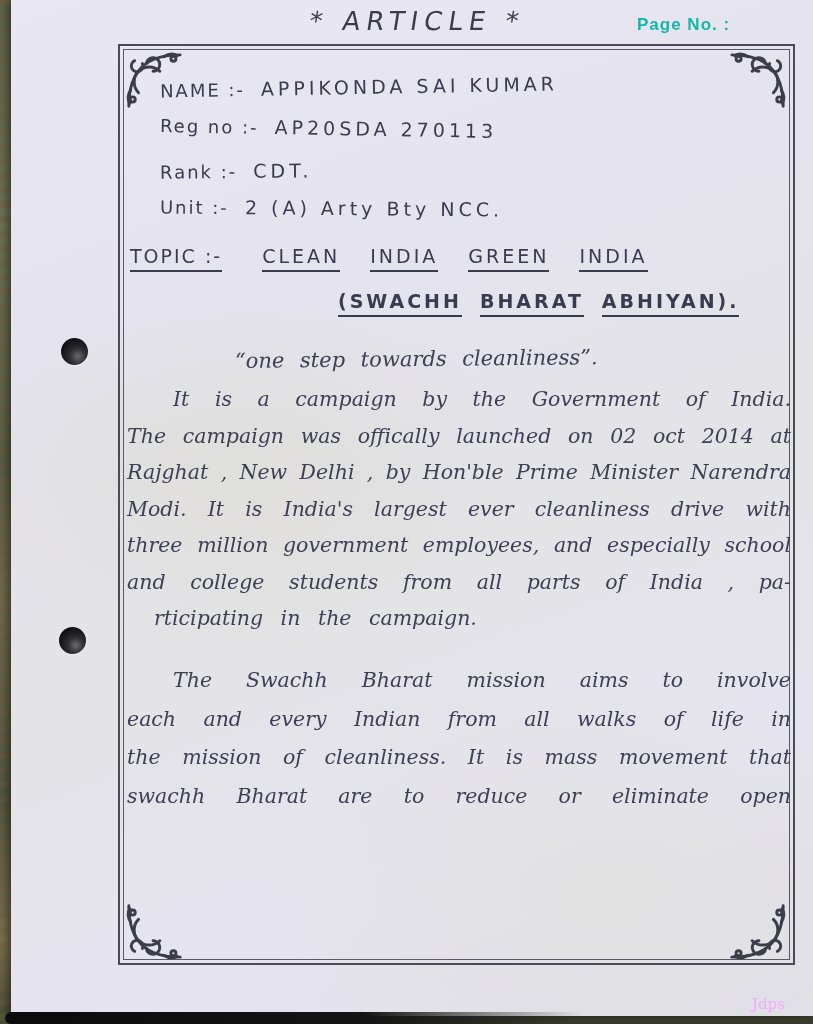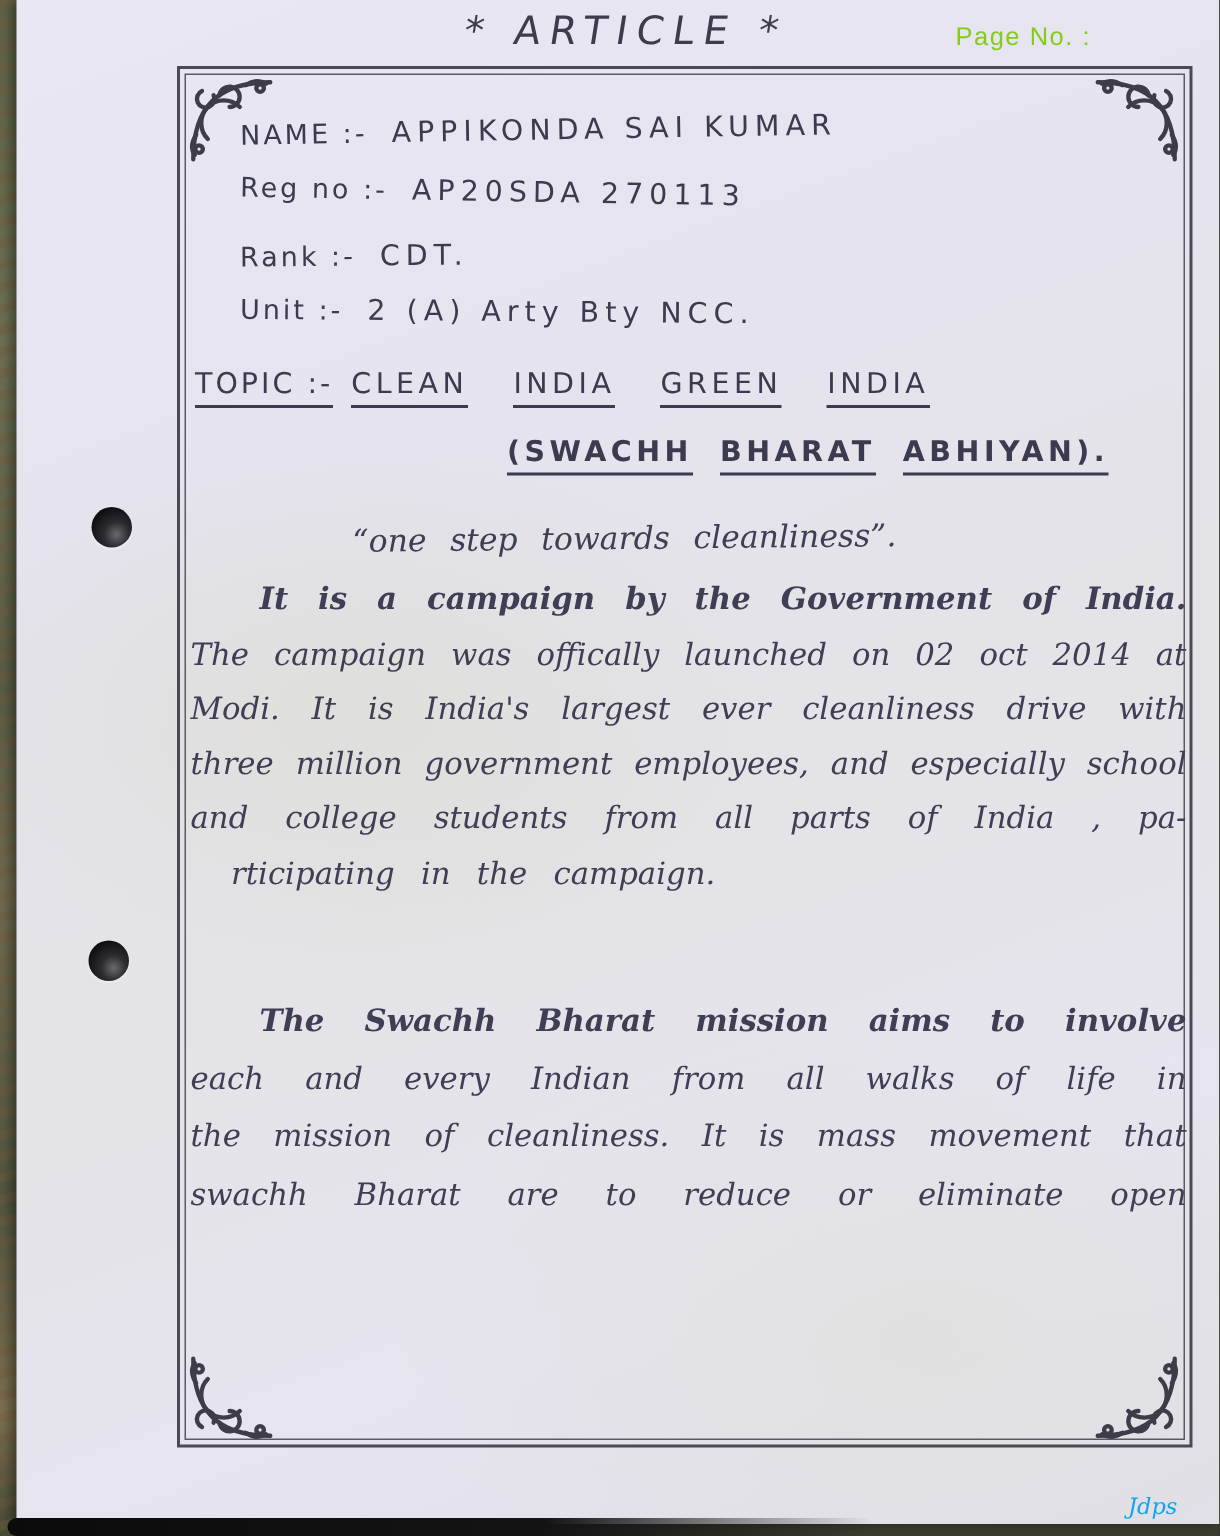--- a/index.html
+++ b/index.html
@@ -25,21 +25,21 @@
 
   
   .bottom-band { position:absolute; left:5px; top:1012px; width:578px; height:12px; border-radius:7px;
     background:linear-gradient(90deg,#0b0b0b 0%,#141414 62%,rgba(18,18,18,0) 100%); }
 
   .title { position:absolute; top:6px; left:292px; width:250px; text-align:center;
     font-family:"DejaVu Sans", sans-serif; font-size:26px; color:#3c3c4c;
     letter-spacing:6px; transform:skewX(-9deg); white-space:nowrap; }
 
   .page-no { position:absolute; top:15px; left:637px; font-family:"Liberation Sans", sans-serif;
-    font-size:17px; font-weight:normal; color:#84cc16; letter-spacing:1px;text-align:right; }
+    font-size:17px; font-weight:bold; color:#14b8a6; letter-spacing:1px;text-align:right; }
 
   .frame-outer { position:absolute; left:118px; top:44px; width:677px; height:921px;
     border:2.5px solid #4a4a56; }
   .frame-inner { position:absolute; inset:3px; border:1.5px solid #5a5a64; }
 
   .flourish { position:absolute; width:62px; height:62px; color:#3d3d49; }
   .fl-tl { left:124px; top:50px; }
   .fl-tr { left:726px; top:50px; transform:scaleX(-1); }
   .fl-bl { left:124px; top:900px; transform:scaleY(-1); }
   .fl-br { left:726px; top:900px; transform:scale(-1,-1); }
@@ -54,40 +54,40 @@
   .meta-row { position:absolute; left:160px; white-space:nowrap; }
   .meta-row .lbl { font-size:18px; letter-spacing:2px; }
   .meta-row .val { font-size:19px; letter-spacing:4px; margin-left:16px; }
   .meta-0 { top:76px;  transform:rotate(-1deg); }
   .meta-1 { top:117px; transform:rotate(1deg); }
   .meta-2 { top:160px; transform:rotate(-0.5deg); }
   .meta-3 { top:197px; transform:rotate(0.5deg); }
 
   .topic-row { position:absolute; left:130px; top:245px; white-space:nowrap; }
   .topic-row .lbl { font-size:19px; letter-spacing:2px; border-bottom:2px solid #3b3b50;
-    padding-bottom:3px; margin-right:12px; }
+    padding-bottom:3px; margin-right:40px; }
   .topic-word { font-size:19px; letter-spacing:3px; border-bottom:2px solid #3b3b50;
     padding-bottom:3px; margin-right:30px;margin-top:48px; }
   .topic-row2 { position:absolute; left:338px; top:290px; white-space:nowrap;font-weight:bold; }
   .topic-row2 .topic-word { margin-right:18px; }
 
   .cursive { font-family:"DejaVu Serif", serif; font-style:italic; color:#3e3e55; }
 
   .quote { position:absolute; left:235px; top:347px; font-size:21px; word-spacing:9px;
     transform:rotate(-0.6deg); }
 
   .para { position:absolute; left:127px; width:664px; font-size:20.5px; }
   .para .line { text-align:justify; text-align-last:justify; -moz-text-align-last:justify; }
-  .para .line.first { padding-left:46px;font-weight:bold; }
+  .para .line.first { padding-left:46px; }
   .para .line.last { text-align-last:left; word-spacing:11px;margin-left:27px; }
   .para-1 { top:381px; } .para-1 .line { height:36.5px; line-height:36.5px; }
   .para-2 { top:661px; } .para-2 .line { height:38.5px; line-height:38.5px; }
 
   .watermark { position:absolute; left:752px; top:995px; font-family:"DejaVu Serif", serif;
-    font-style:italic; font-size:15px; color:#0ea5e9; }
+    font-size:15px; color:#f0abfc; }
 </style>
 </head>
 <body>
 
 <div class="scene">
 
   <div class="ground"></div>
 
   <div class="paper"></div>
   <div class="bottom-band"></div>
@@ -147,20 +147,21 @@
   </div>
   <div class="topic-row2 hand-print">
     <span class="topic-word">(SWACHH</span><span class="topic-word">BHARAT</span><span class="topic-word">ABHIYAN).</span>
   </div>
 
   <div class="quote cursive">“one step towards cleanliness”.</div>
 
   <div class="para para-1 cursive">
     <div class="line first">It is a campaign by the Government of India.</div>
     <div class="line">The campaign was offically launched on 02 oct 2014 at</div>
+    <div class="line">Rajghat , New Delhi , by Hon'ble Prime Minister Narendra</div>
     <div class="line">Modi. It is India's largest ever cleanliness drive with</div>
     <div class="line">three million government employees, and especially school</div>
     <div class="line">and college students from all parts of India , pa-</div>
     <div class="line last">rticipating in the campaign.</div>
   </div>
 
   <div class="para para-2 cursive">
     <div class="line first">The Swachh Bharat mission aims to involve</div>
     <div class="line">each and every Indian from all walks of life in</div>
     <div class="line">the mission of cleanliness. It is mass movement that</div>

